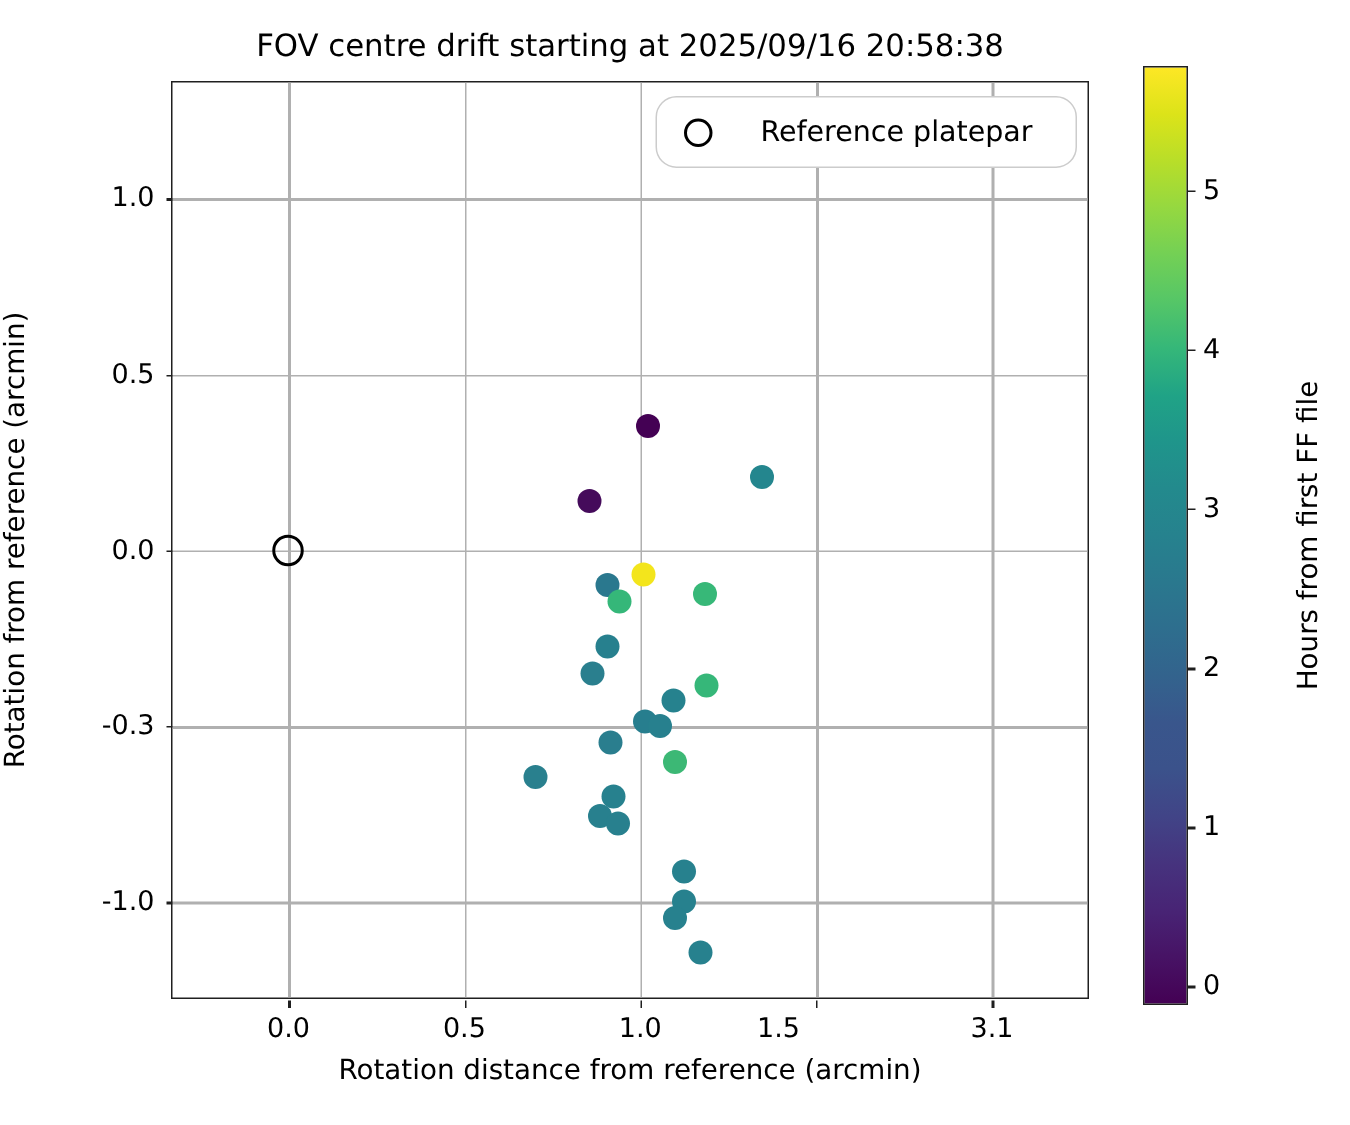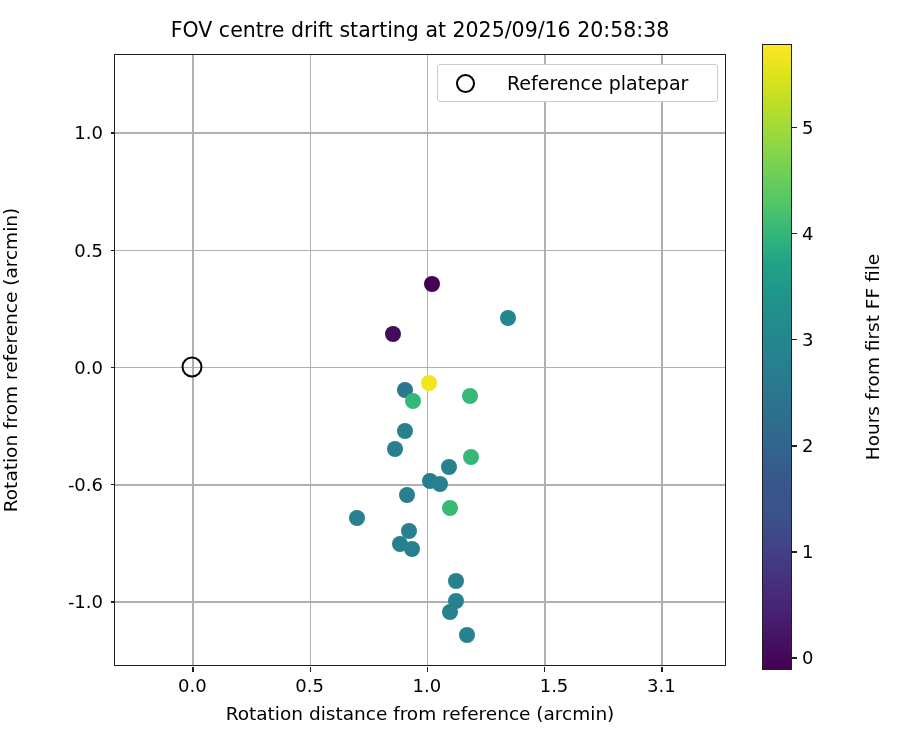--- a/index.html
+++ b/index.html
@@ -120,24 +120,24 @@
     box-sizing: border-box;
     transform: translate(-50%, -50%);
   }
 
   
   #legend {
     position: absolute;
     left: 437px;
     top: 64px;
     width: 281px;
-    height: 38px;
+    height: 48px;
     background: #ffffff;
     border: 1px solid #cccccc;
-    border-radius: 3px;
+    border-radius: 14px;
     box-sizing: border-box;
     display: flex;
     align-items: center;
     padding-left: 18px;
   }
   #legend .legend-circle {
     width: 19px;
     height: 19px;
     border-radius: 50%;
     border: 2px solid #000;
@@ -234,27 +234,27 @@
         <div class="pt" title="1.17, -1.145" style="left: 351.724px; top: 580.345px; width: 16px; height: 16px; background: rgb(39, 129, 142);"></div>
         <div class="refmarker" style="left: 77.3793px; top: 311.862px;"></div>
       </div>
   <div class="tick-v" style="left: 77.3793px;"></div>
       <div class="xticklabel" style="left: 77.3793px;">0.0</div>
       <div class="tick-v" style="left: 194.621px;"></div>
       <div class="xticklabel" style="left: 194.621px;">0.5</div>
       <div class="tick-v" style="left: 311.862px;"></div>
       <div class="xticklabel" style="left: 311.862px;">1.0</div>
       <div class="tick-v" style="left: 429.103px;"></div>
-      <div class="xticklabel" style="left: 439px;">1.5</div>
+      <div class="xticklabel" style="left: 404px;">1.5</div>
       <div class="tick-v" style="left: 546.345px;"></div>
       <div class="xticklabel" style="left: 546.345px;">3.1</div>
       <div class="tick-h" style="top: 546.345px;"></div>
       <div class="yticklabel" style="top: 546.345px;">-1.0</div>
       <div class="tick-h" style="top: 429.103px;"></div>
-      <div class="yticklabel" style="top: 429.103px;">-0.6</div>
+      <div class="yticklabel" style="top: 429.103px;">-0.3</div>
       <div class="tick-h" style="top: 311.862px;"></div>
       <div class="yticklabel" style="top: 311.862px;">0.0</div>
       <div class="tick-h" style="top: 194.621px;"></div>
       <div class="yticklabel" style="top: 194.621px;">0.5</div>
       <div class="tick-h" style="top: 77.3793px;"></div>
       <div class="yticklabel" style="top: 77.3793px;">1.0</div>
     </div>
 
   <div class="xlabel">Rotation distance from reference (arcmin)</div>
   <div class="ylabel">Rotation from reference (arcmin)</div>

